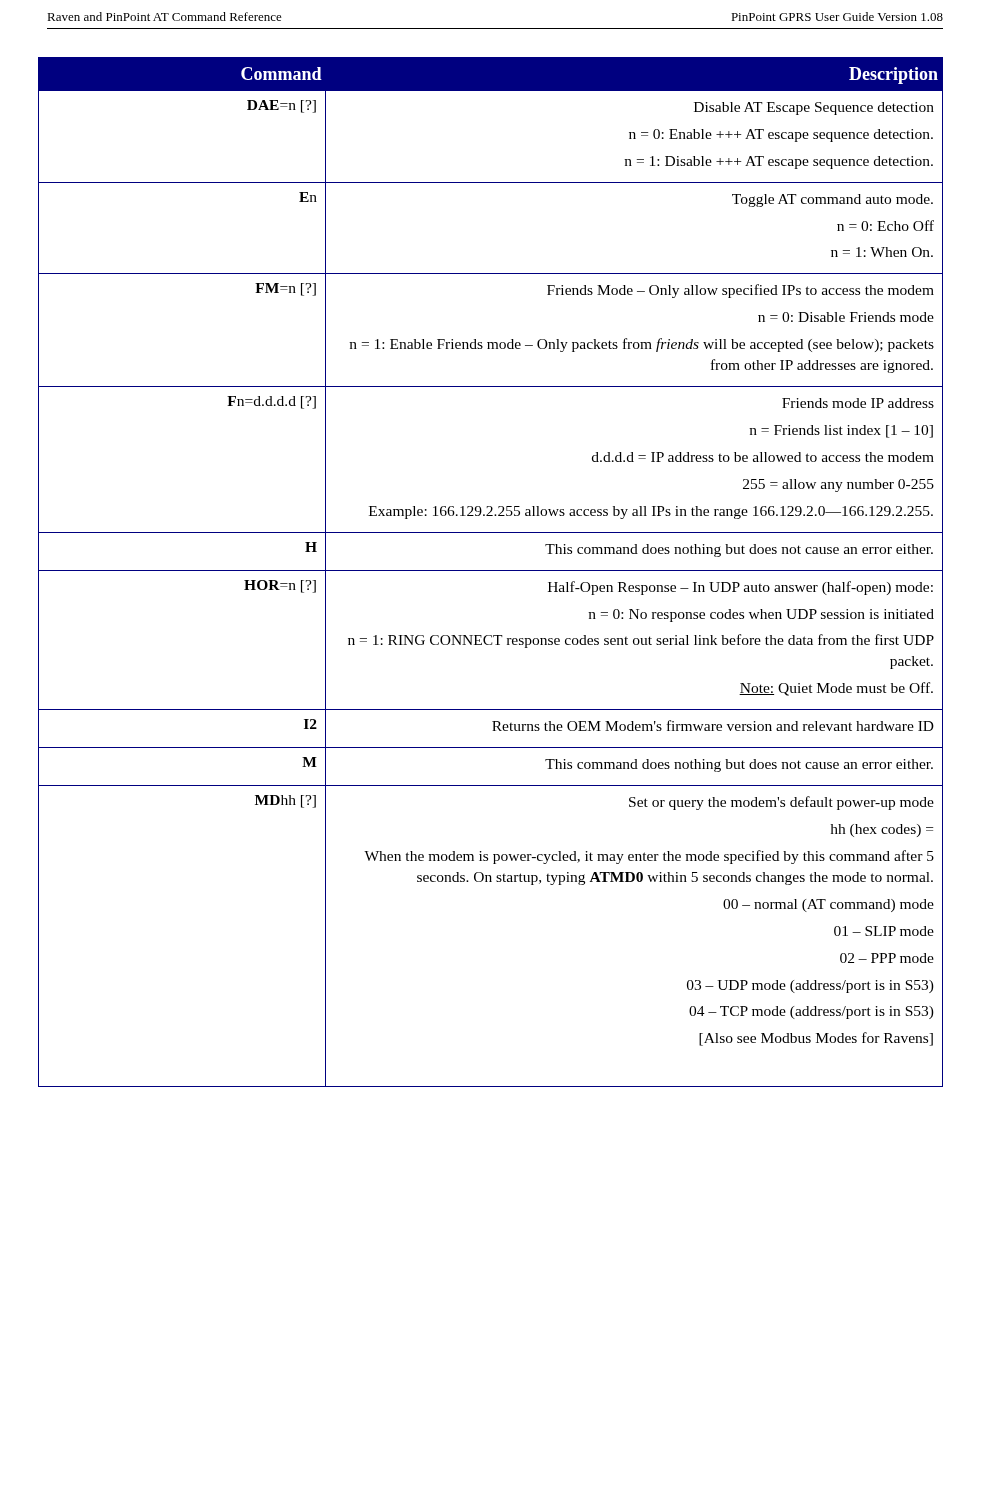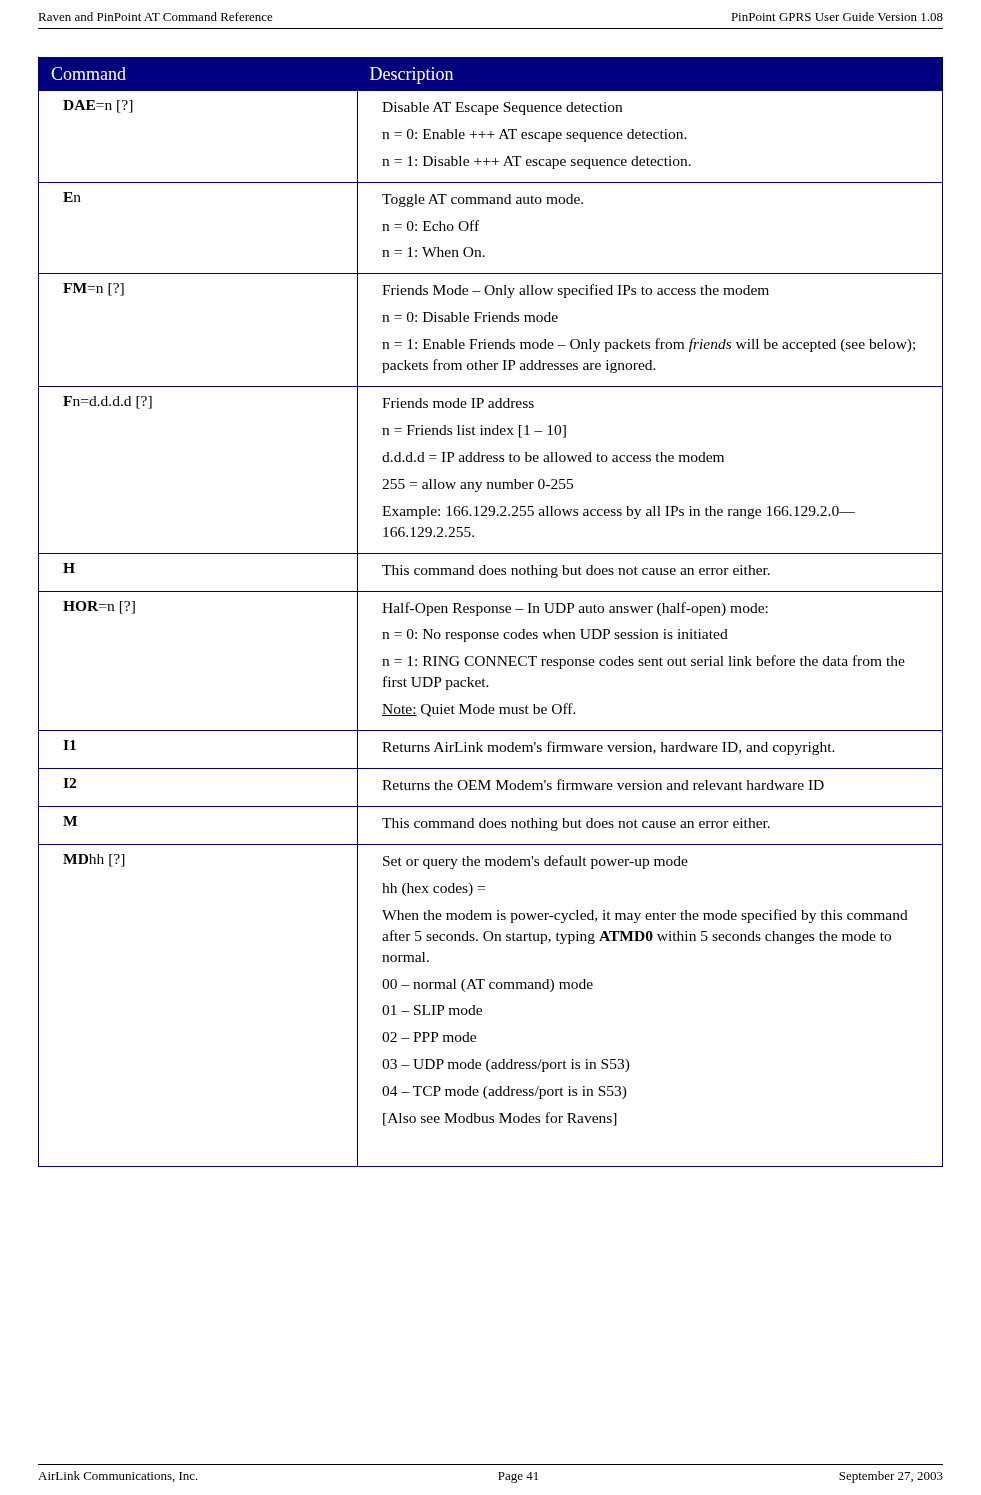--- a/index.html
+++ b/index.html
@@ -18,38 +18,40 @@
     min-height: 1495px;
     position: relative;
   }
   .top-header {
     display: flex;
     justify-content: space-between;
     font-size: 13px;
     padding-bottom: 2px;
     border-bottom: 1px solid #000;
     margin-bottom: 28px;
+    margin-left: 9px;
   }
   table.cmd {
     border-collapse: collapse;
     width: 100%;
     border: 1.5px solid #000080;
   }
   table.cmd th {
     background: #000080;
     color: #fff;
-    text-align: left;
-    padding: 4px 12px;
-    font-weight: normal;
+    text-align: right;
+    padding: 4px 4px;
+    font-weight: bold;
     font-size: 18px;
   }
   table.cmd td {
     border: 1px solid #000080;
-    padding: 4px 24px;
+    padding: 4px 8px;
     vertical-align: top;
+    text-align: right;
   }
   table.cmd td.cmd-col {
     width: 270px;
   }
   table.cmd td p {
     margin: 2px 0 6px 0;
   }
   .b { font-weight: bold; }
   .i { font-style: italic; }
   .u { text-decoration: underline; }
@@ -130,26 +132,20 @@
       <td class="cmd-col"><span class="b">HOR</span><span>=n [?]</span></td>
       <td>
         <p>Half-Open Response – In UDP auto answer (half-open) mode:</p>
         <p>n = 0: No response codes when UDP session is initiated</p>
         <p>n = 1: RING CONNECT response codes sent out serial link before the data from the first UDP packet.</p>
         <p><span class="u">Note:</span><span> Quiet Mode must be Off.</span></p>
       </td>
     </tr>
 
 
-    <tr>
-      <td class="cmd-col"><span class="b">I1</span></td>
-      <td>
-            <p>Returns AirLink modem's firmware version, hardware ID, and copyright.</p>
-          </td>
-    </tr>
 
     <tr>
       <td class="cmd-col"><span class="b">I2</span></td>
       <td>
             <p>Returns the OEM Modem's firmware version and relevant hardware ID</p>
           </td>
     </tr>
 
 
     <tr>
@@ -170,18 +166,13 @@
         <p>02 – PPP mode</p>
         <p>03 – UDP mode (address/port is in S53)</p>
         <p>04 – TCP mode (address/port is in S53)</p>
         <p>[Also see Modbus Modes for Ravens]</p>
         <p>&nbsp;</p>
       </td>
     </tr>
   </tbody>
     </table>
 
-  <div class="footer">
-    <span>AirLink Communications, Inc.</span>
-    <span>Page 41</span>
-    <span>September 27, 2003</span>
-  </div>
 </div>
 
 </body></html>

